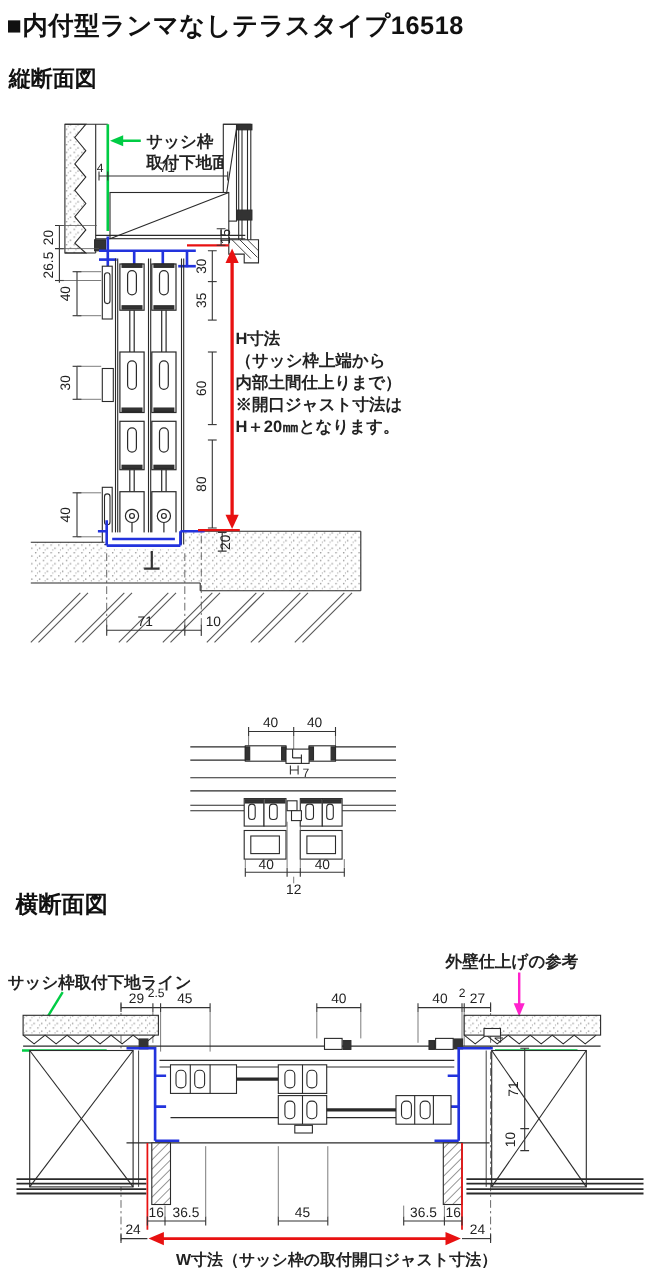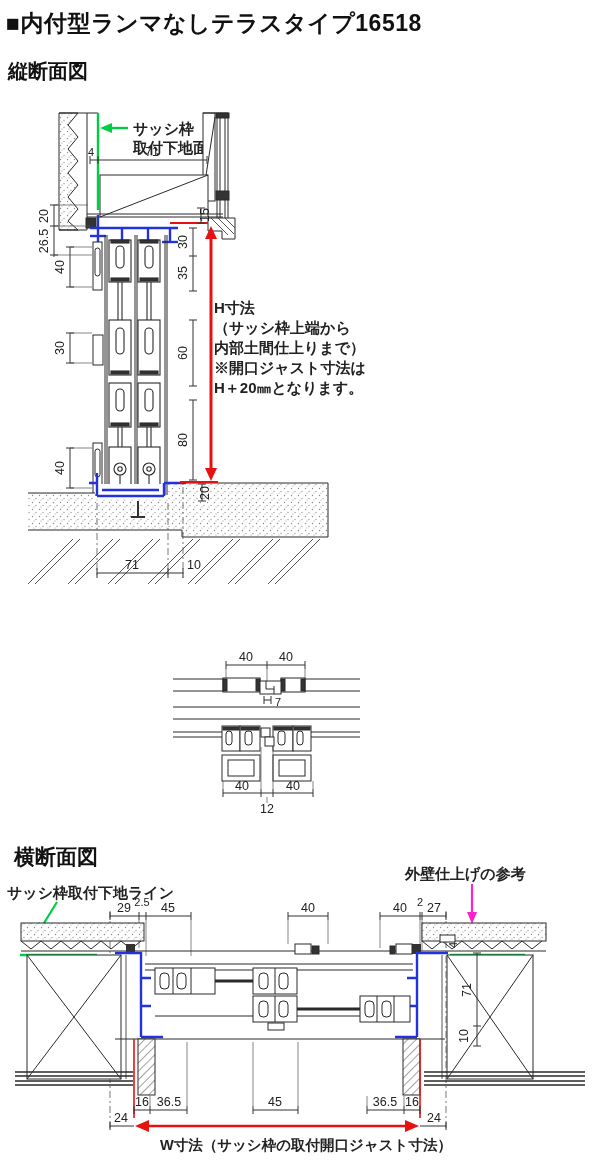--- a/index.html
+++ b/index.html
@@ -325,21 +325,21 @@
         <line class="thin" x1="96" y1="104" x2="96" y2="146"></line>
       <line class="thin" x1="108" y1="104" x2="108" y2="146"></line>
         <line class="thin" x1="148" y1="138" x2="148" y2="146"></line>
       <line class="thin" x1="102" y1="154" x2="102" y2="160"></line>
     </g>
     <text class="d" x="77" y="147" text-anchor="middle">40</text>
     <text class="d" x="128" y="147" text-anchor="middle">40</text>
     <text class="d" x="102" y="170" text-anchor="middle">12</text>
   </svg>
 
-  <div class="hd" style="left:14px;top:843px;font-size:21px;">横断面図</div>
+  <div class="hd" style="left:14px;top:808px;font-size:21px;">横断面図</div>
   <svg style="left:5px;top:856px;" width="590" height="313" viewBox="0 0 590 313">
     <defs>
       <pattern id="stip3" width="7" height="7" patternUnits="userSpaceOnUse">
         <rect width="7" height="7" fill="#fff"></rect>
         <circle cx="1.5" cy="1.5" r="0.7" fill="#8a8a8a"></circle>
           <circle cx="5" cy="4.5" r="0.7" fill="#9a9a9a"></circle>
           <circle cx="3" cy="6" r="0.5" fill="#8a8a8a"></circle>
       </pattern>
       <pattern id="hat3" width="6" height="6" patternUnits="userSpaceOnUse" patternTransform="rotate(45)">
         <rect width="6" height="6" fill="#fff"></rect>

